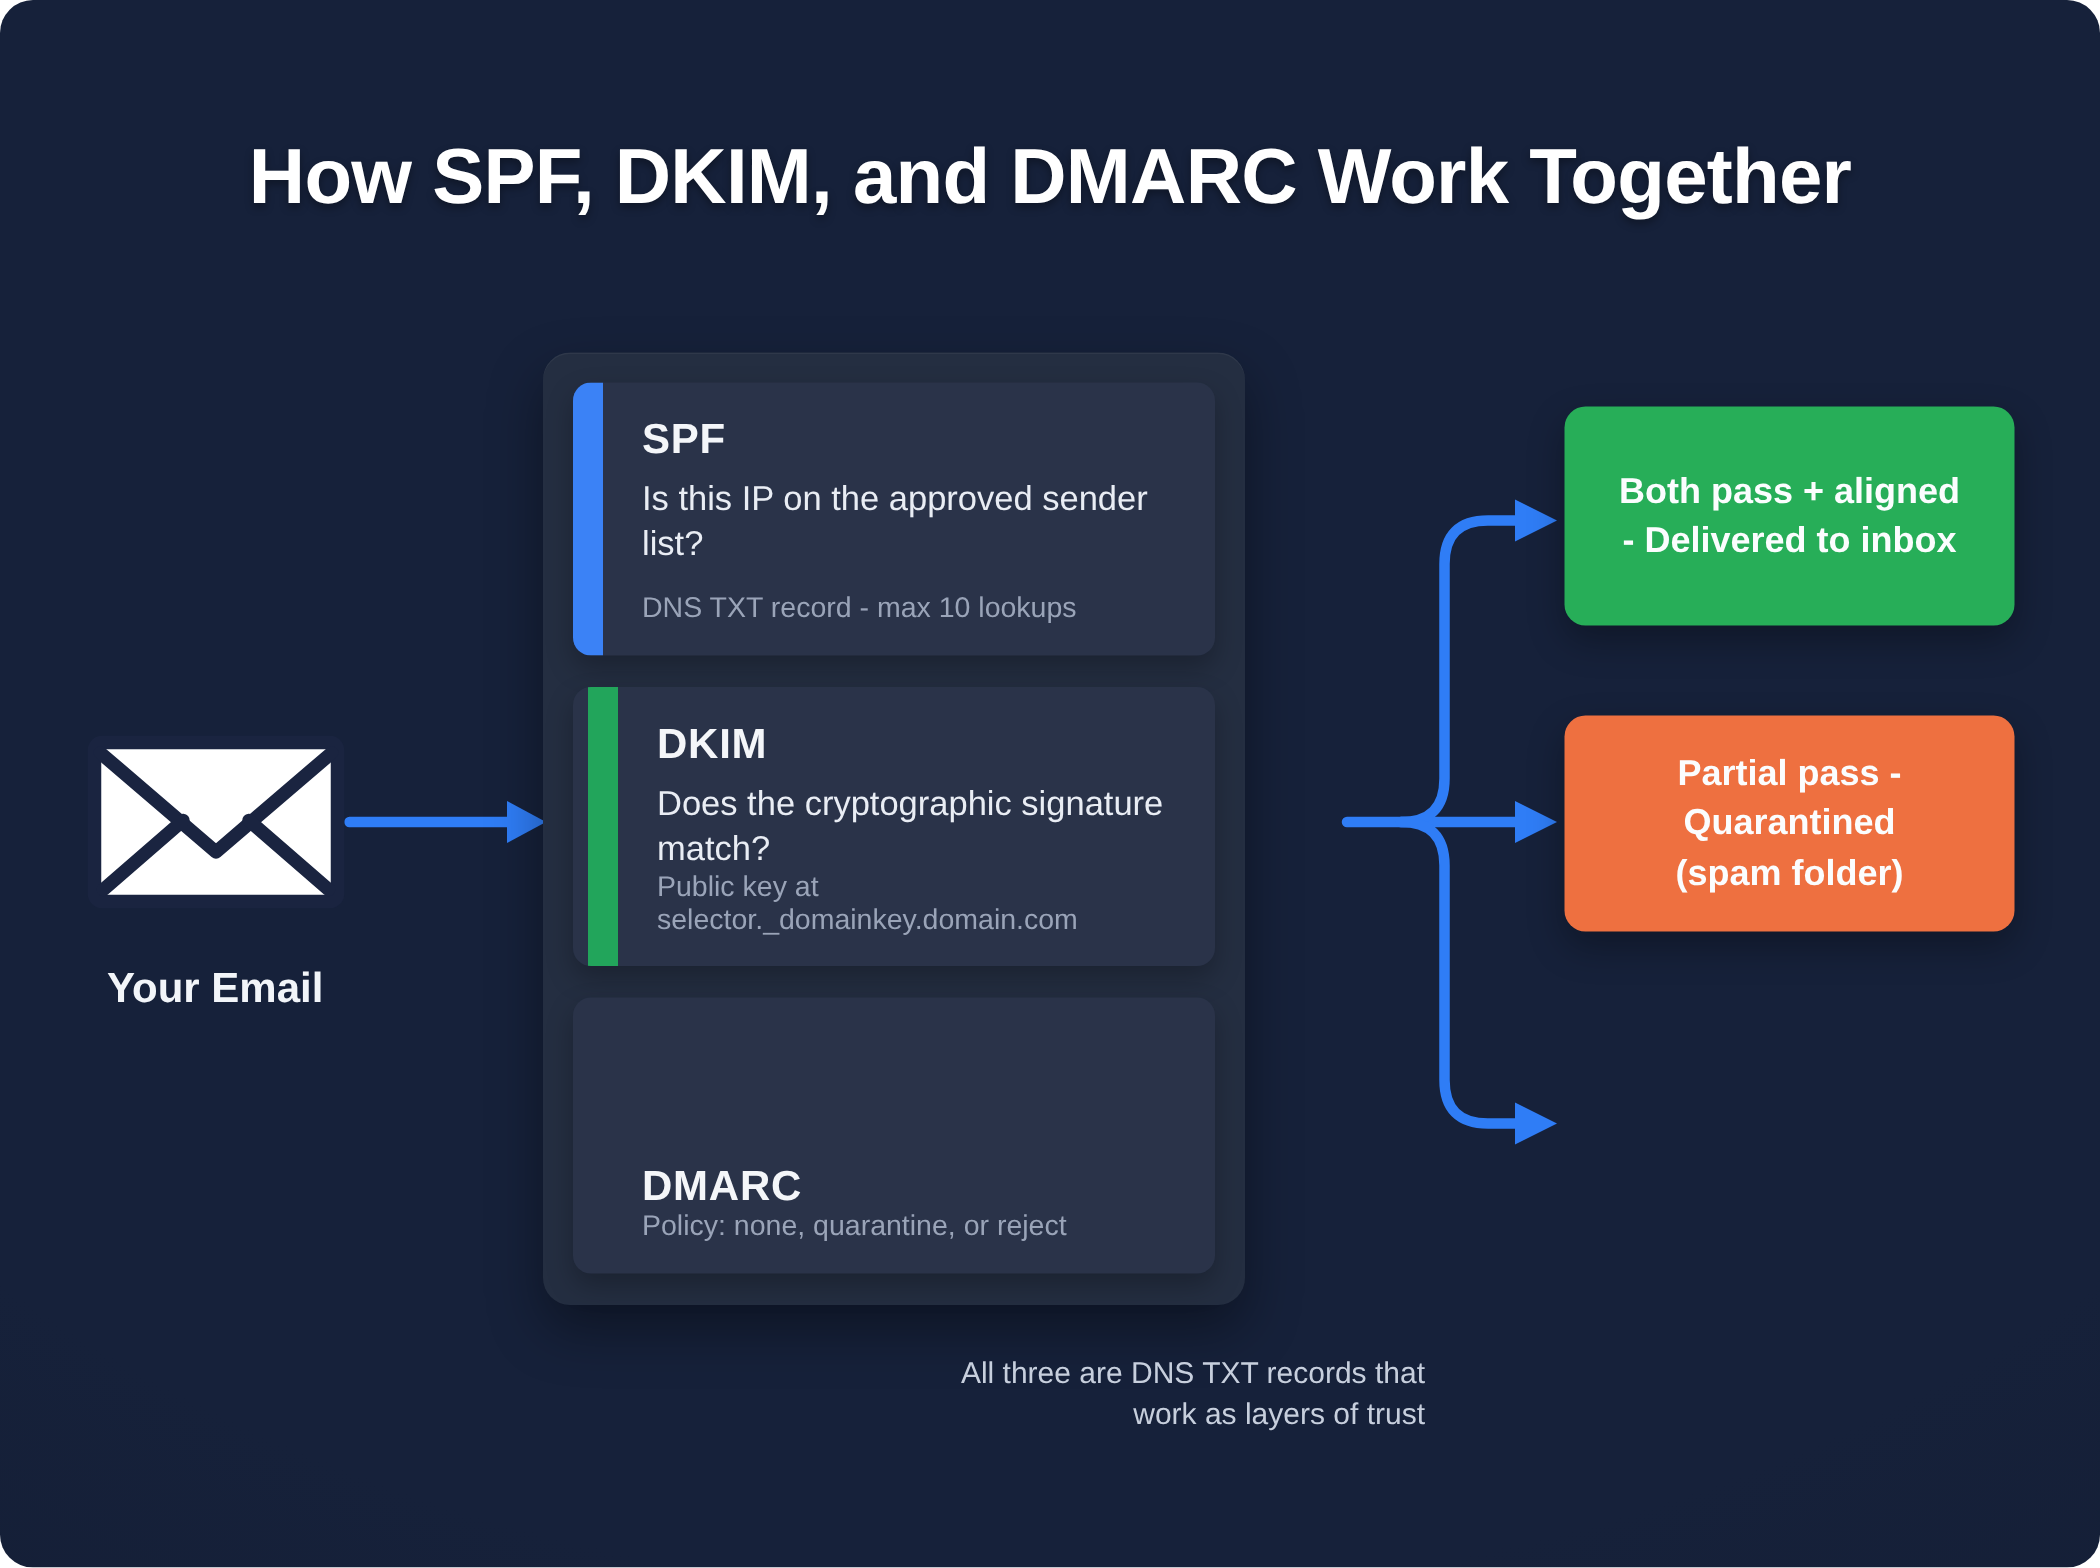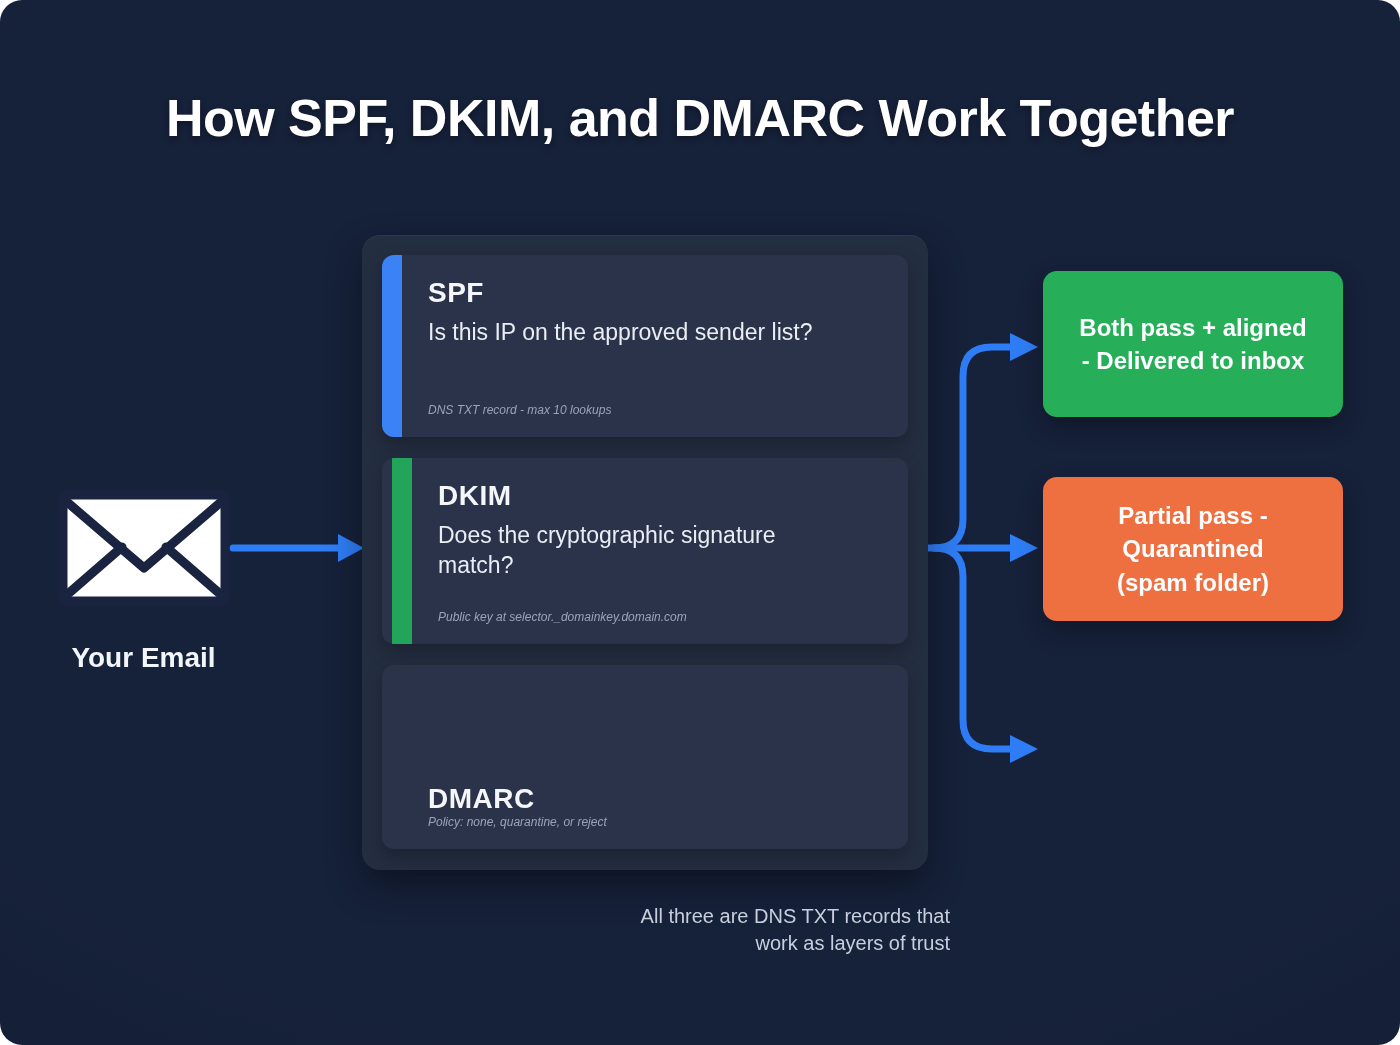--- a/index.html
+++ b/index.html
@@ -16,38 +16,38 @@
   }
   
   .email-group{position:absolute;left:57px;top:490px;width:173px;text-align:center;}
   .email-label{margin-top:32px;font-size:28px;font-weight:bold;color:#f2f5f9;}
   
   .arrows{position:absolute;left:0;top:0;width:1400px;height:1045px;pointer-events:none;}
   .flow{fill:none;stroke:var(--arrow);stroke-width:7;stroke-linecap:round;}
   .head{fill:var(--arrow);stroke:none;}
   
   .panel{
-    position:absolute;left:362px;top:235px;width:566px;height:635px;
+    position:absolute;left:362px;top:235px;width:468px;height:635px;
     box-sizing:border-box;padding:20px;border-radius:18px;
     background:var(--panel);
     box-shadow:0 16px 36px rgba(0,0,0,.38), inset 0 1px 0 rgba(255,255,255,.05);
   }
   .card{
     display:flex;border-radius:12px;overflow:hidden;background:var(--card);
     box-shadow:0 8px 18px rgba(0,0,0,.25);margin-bottom:21px;box-sizing:border-box;
   }
   .card:last-child{margin-bottom:0;align-items:flex-end;}
   .card-spf{height:182px;}
   .card-dkim{height:186px;padding-left:10px;}
   .card-dmarc{height:184px;}
   .accent{width:20px;flex:0 0 20px;}
   .card-body{flex:1;display:flex;flex-direction:column;padding:22px 12px 20px 26px;box-sizing:border-box;}
   .card-title{font-size:28px;font-weight:bold;color:var(--card-title);letter-spacing:.5px;}
   .card-question{font-size:23px;color:var(--card-question);margin-top:8px;line-height:1.32;max-width:406px;}
-  .card-note{font-size:12px;color:var(--card-note);margin-top:auto;font-style:italic;}
+  .card-note{font-size:19px;color:var(--card-note);margin-top:auto;}
   
   .footnote{
     position:absolute;left:340px;top:903px;width:610px;text-align:right;
     font-size:20px;line-height:1.35;color:var(--footnote);white-space:pre-line;
   }
   
   .outcome{
     position:absolute;left:1043px;width:300px;border-radius:14px;
     display:flex;align-items:center;justify-content:center;text-align:center;
     color:var(--outcome-text);font-size:24px;font-weight:bold;line-height:1.38;

